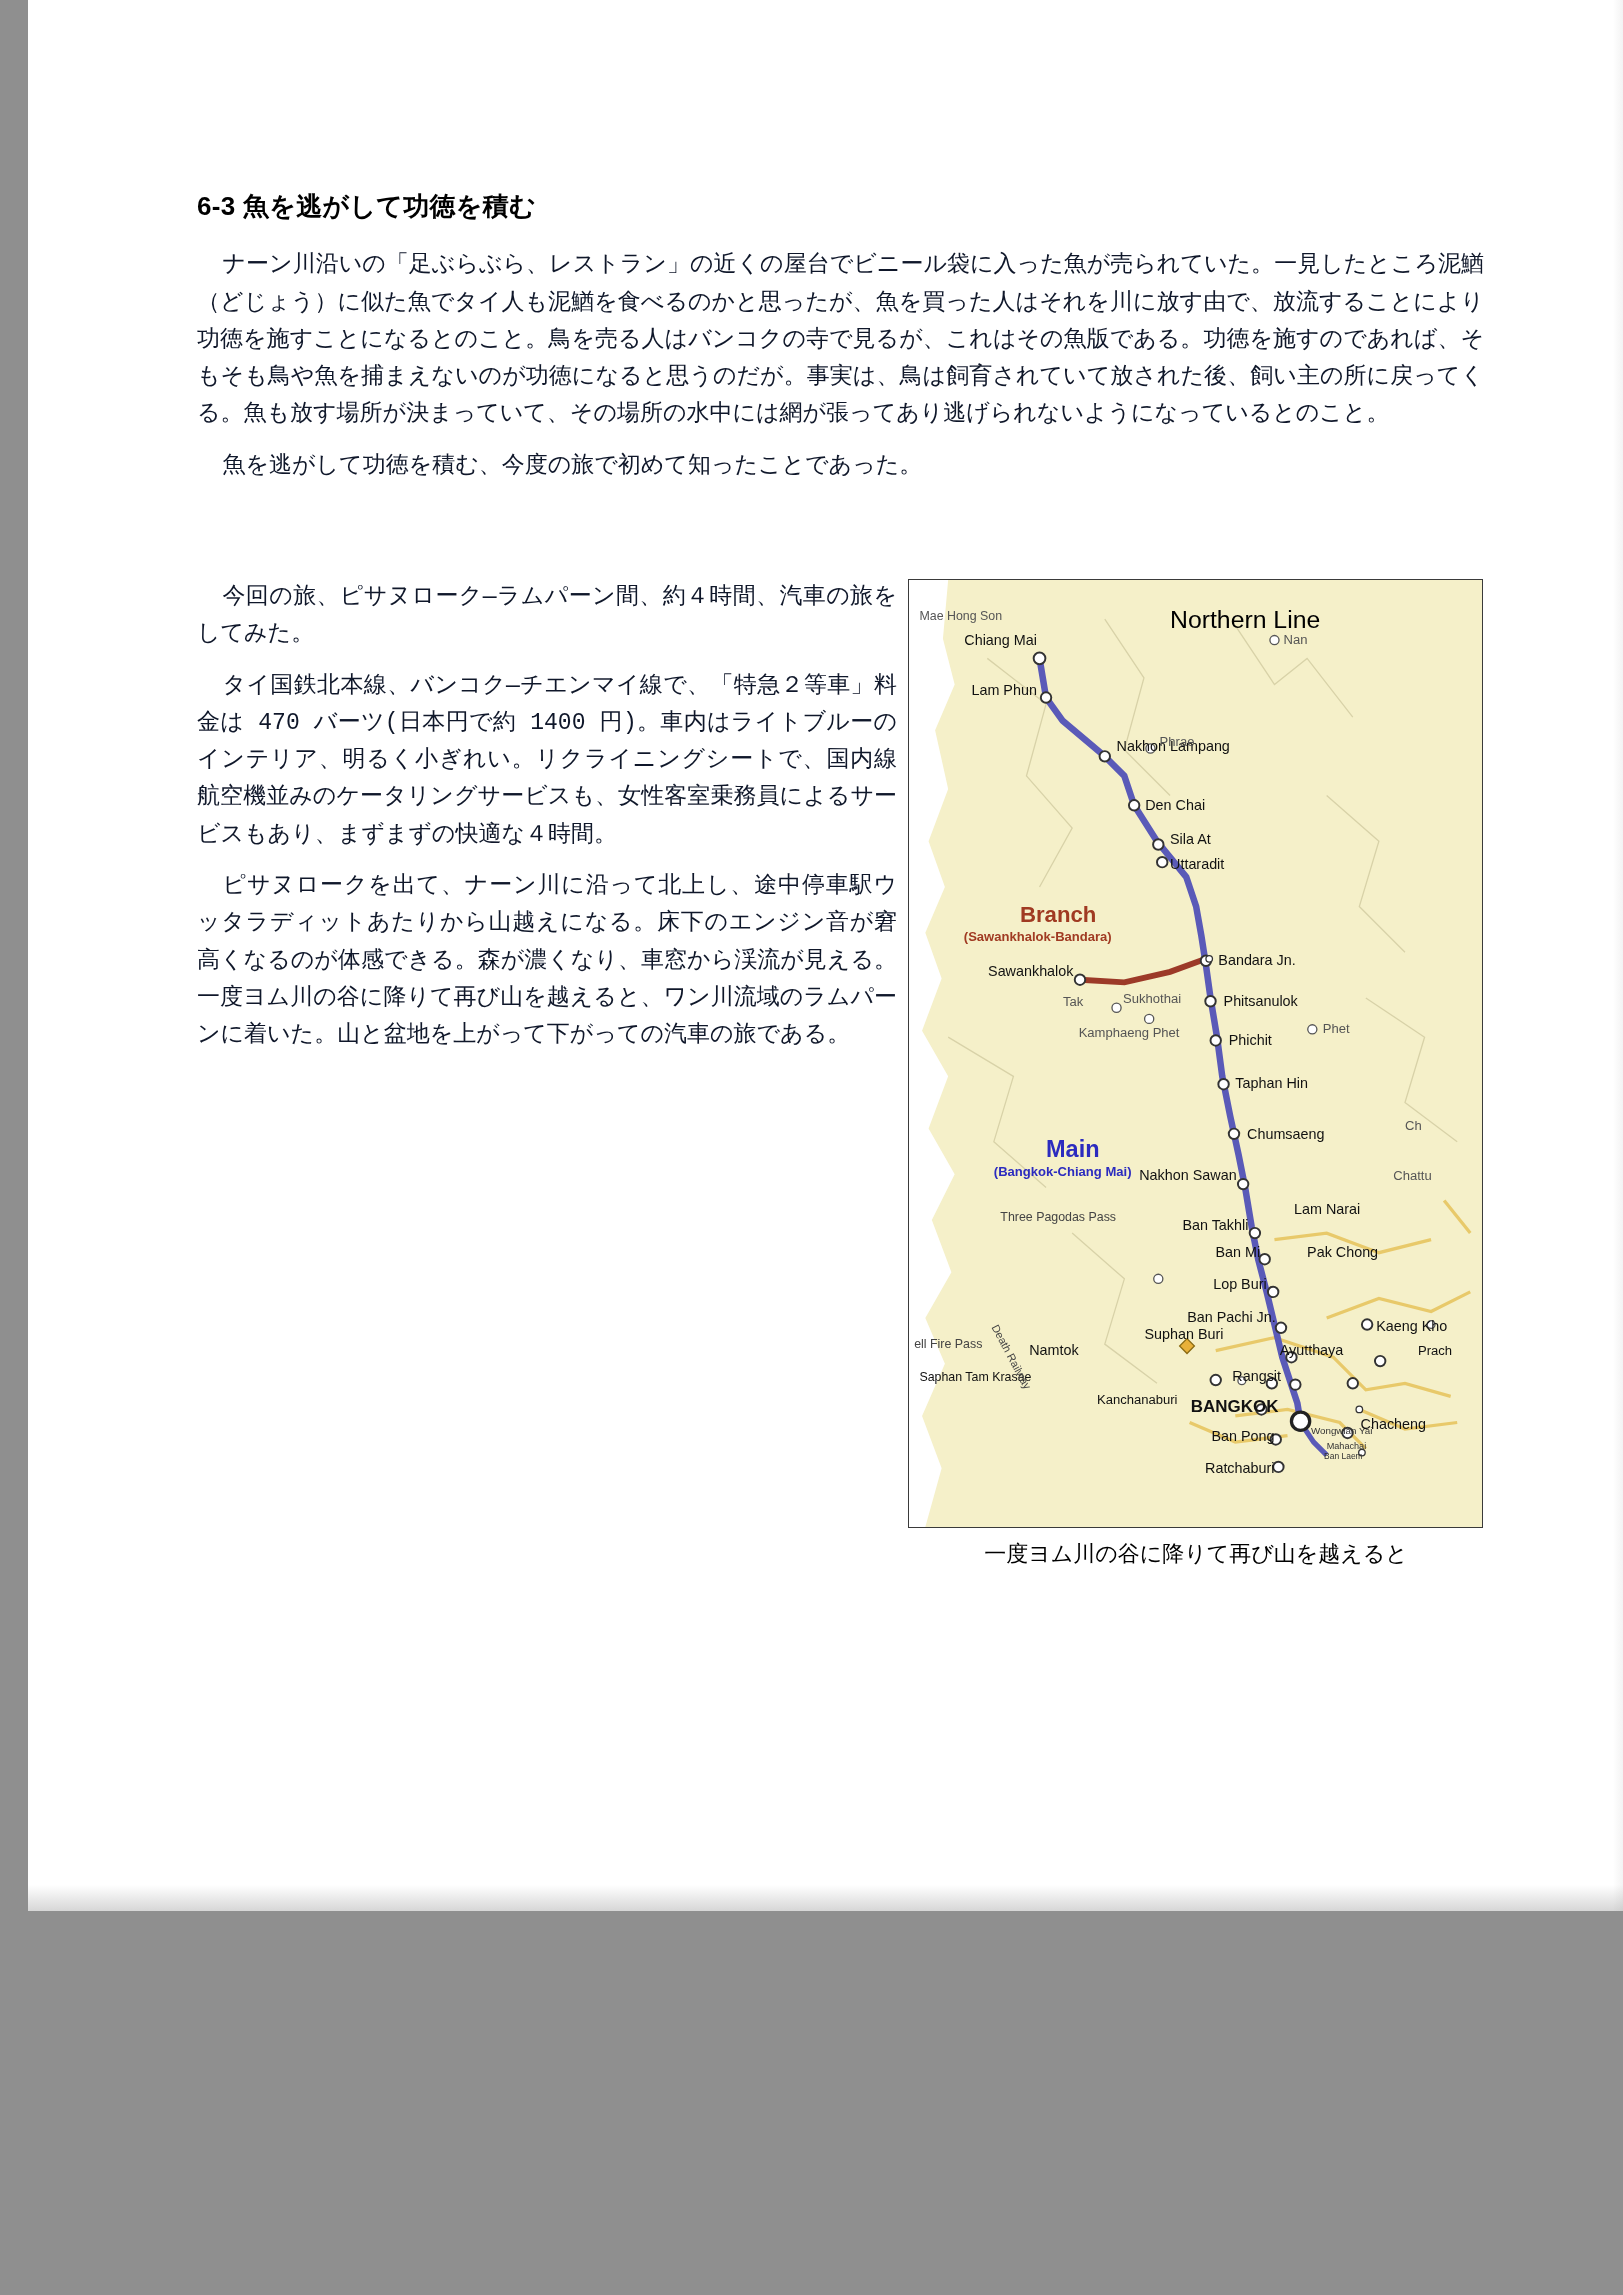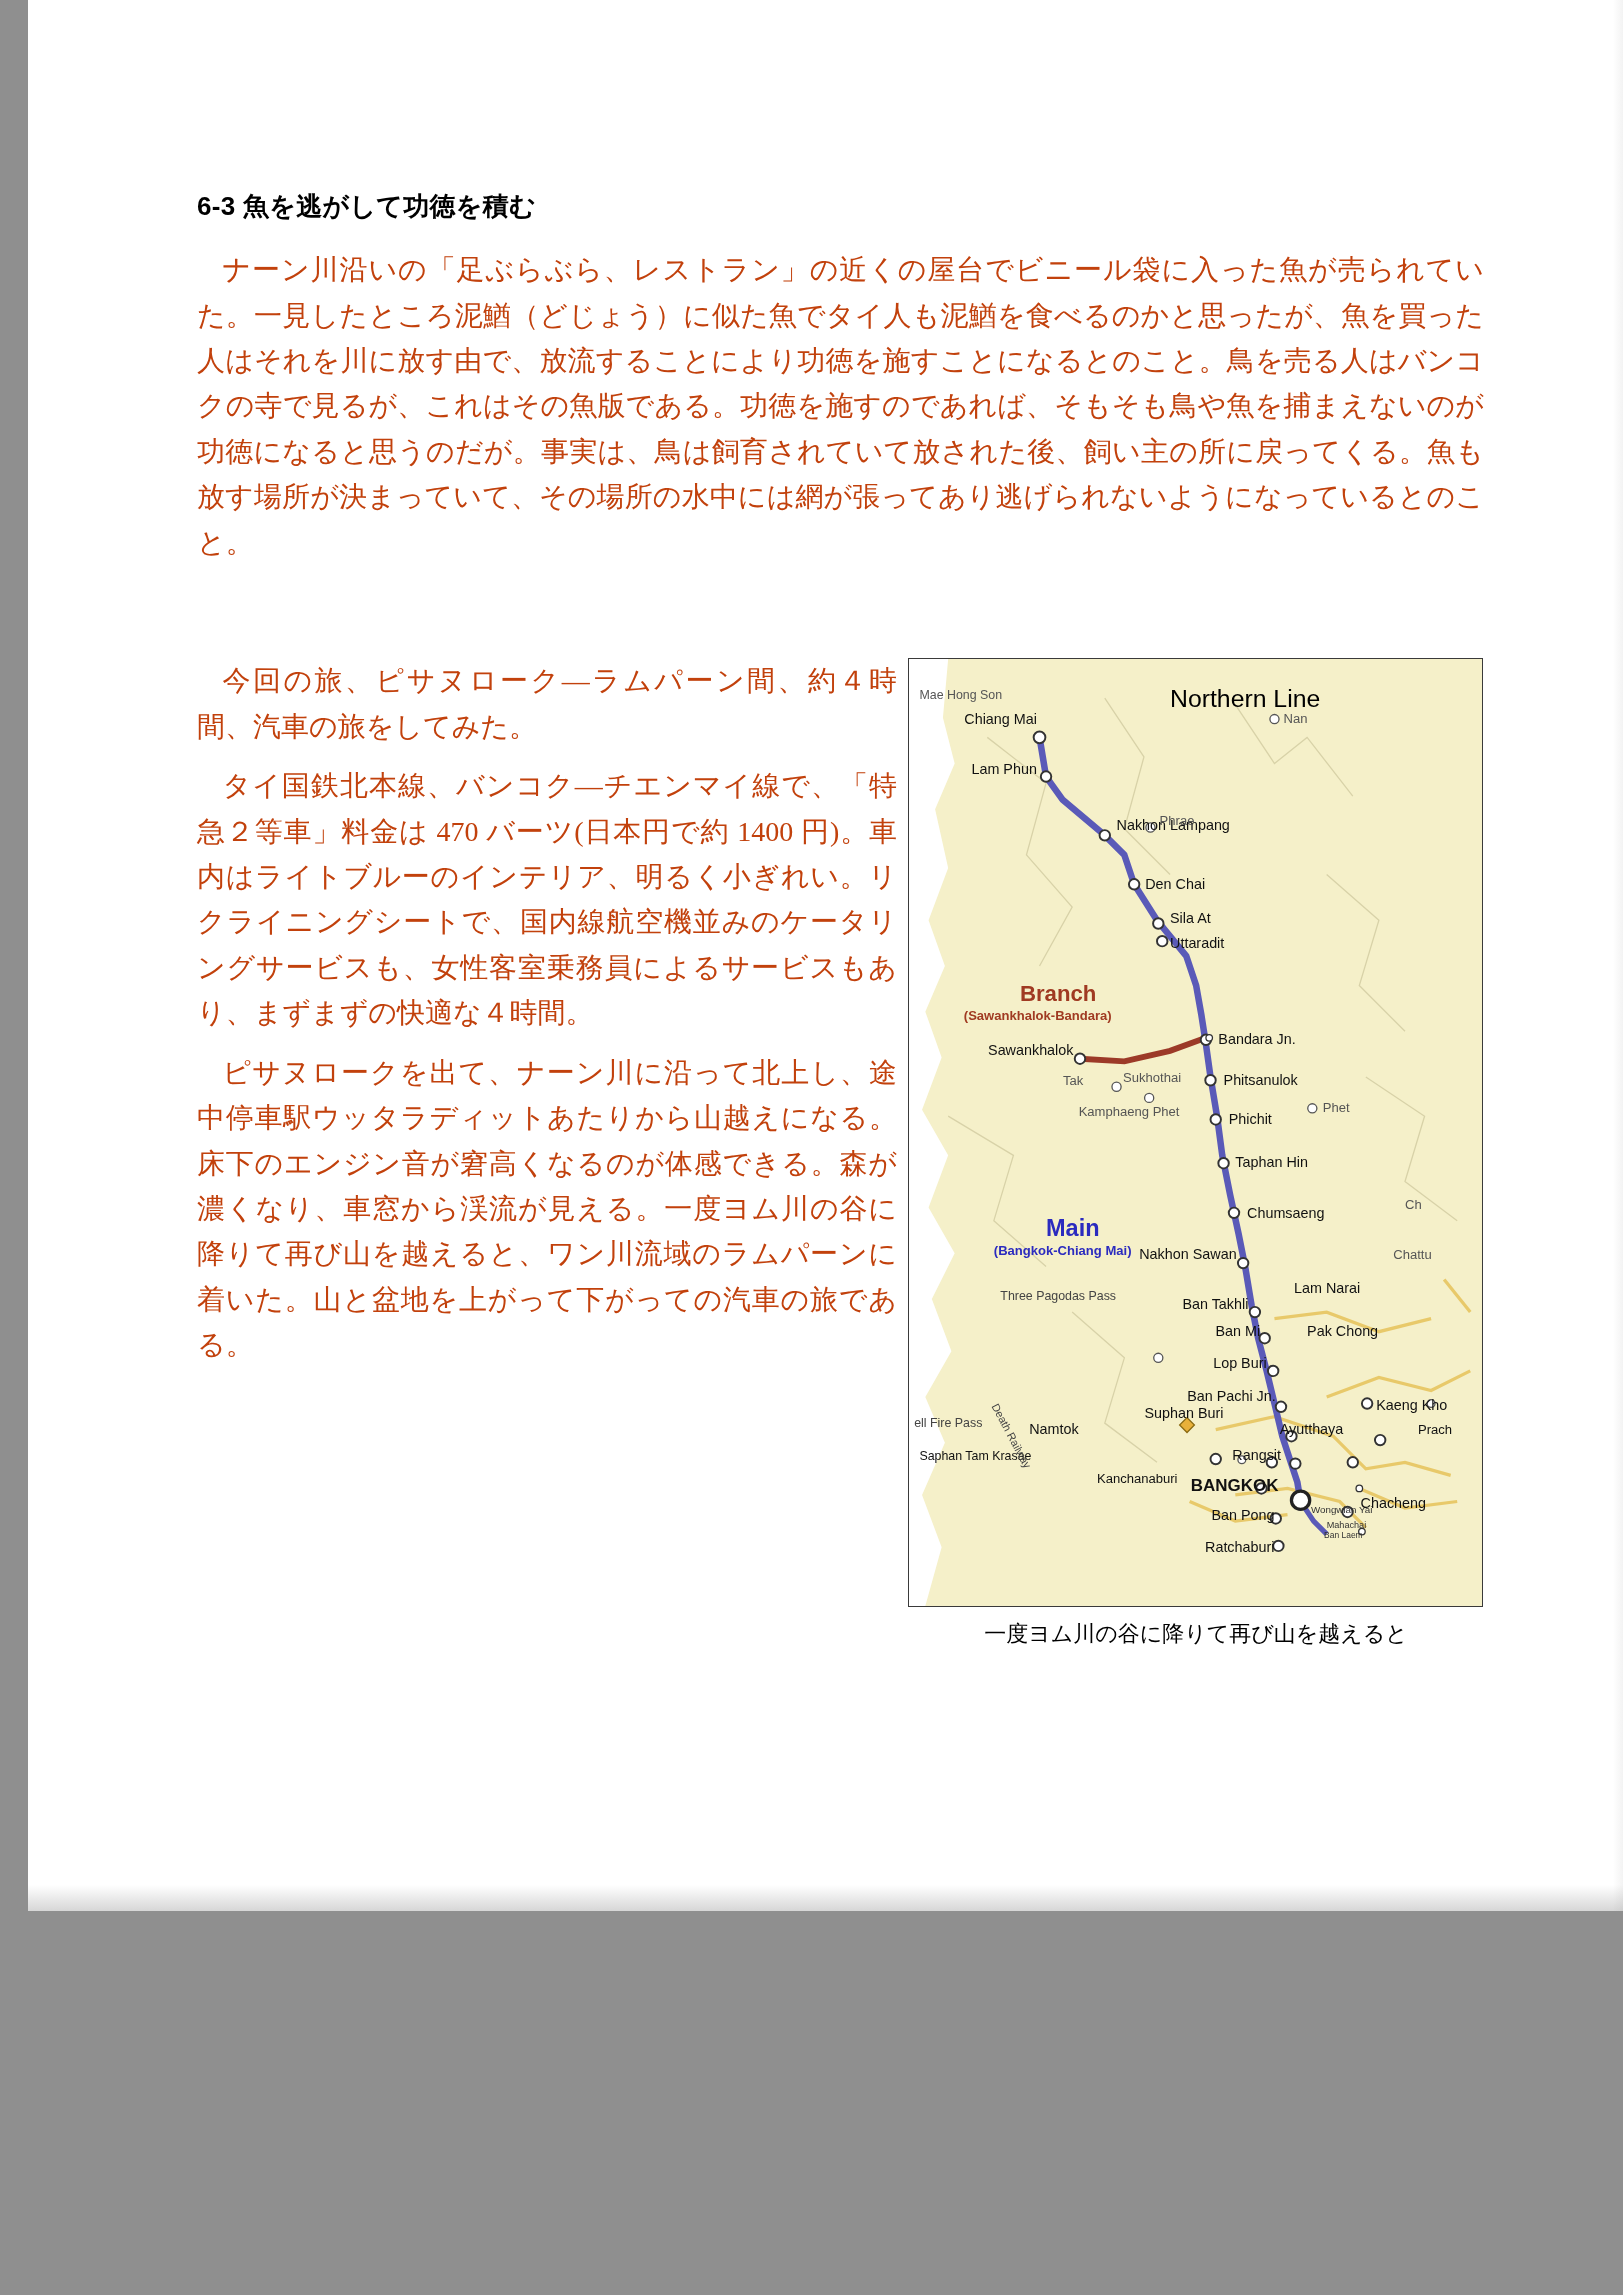--- a/index.html
+++ b/index.html
@@ -52,25 +52,25 @@
   h2.section-heading-major {
     font-family: "Liberation Sans", sans-serif;
     font-weight: bold;
     font-size: 30px;
     line-height: 1.3;
     margin: 0 0 26px 0;
     color: #000;
     letter-spacing: 0.3px;
   }
   p.body-text {
-    font-family: Liberation Serif, serif;
-    font-size: 28px;
+    font-family: Liberation Mono, monospace;
+    font-size: 23px;
     line-height: 1.62;
     margin: 0 0 14.4px 0;
-    color: #c2410c;
+    color: #0f172a;
     text-align: justify;
     text-indent: 25.5px;
   }
   .spacer-large { height: 79px; }
   .two-col {
     position: relative;
     width: 100%;
   }
   .col-text {
     width: 700px;
@@ -115,20 +115,21 @@
 </head>
 <body>
 
 <div class="page">
 
   <div class="content">
 
     <h2 class="section-heading">6-3 魚を逃がして功徳を積む</h2>
 
     <p class="body-text">ナーン川沿いの「足ぶらぶら、レストラン」の近くの屋台でビニール袋に入った魚が売られていた。一見したところ泥鰌（どじょう）に似た魚でタイ人も泥鰌を食べるのかと思ったが、魚を買った人はそれを川に放す由で、放流することにより功徳を施すことになるとのこと。鳥を売る人はバンコクの寺で見るが、これはその魚版である。功徳を施すのであれば、そもそも鳥や魚を捕まえないのが功徳になると思うのだが。事実は、鳥は飼育されていて放された後、飼い主の所に戻ってくる。魚も放す場所が決まっていて、その場所の水中には網が張ってあり逃げられないようになっているとのこと。</p>
+    <p class="body-text">魚を逃がして功徳を積む、今度の旅で初めて知ったことであった。</p>
 
     <div class="spacer-large"></div>
 
 
     <div class="two-col">
 
       <div class="col-text">
         <p class="body-text">今回の旅、ピサヌローク―ラムパーン間、約４時間、汽車の旅をしてみた。</p>
         <p class="body-text">タイ国鉄北本線、バンコク―チエンマイ線で、「特急２等車」料金は 470 バーツ(日本円で約 1400 円)。車内はライトブルーのインテリア、明るく小ぎれい。リクライニングシートで、国内線航空機並みのケータリングサービスも、女性客室乗務員によるサービスもあり、まずまずの快適な４時間。</p>
         <p class="body-text">ピサヌロークを出て、ナーン川に沿って北上し、途中停車駅ウッタラディットあたりから山越えになる。床下のエンジン音が窘高くなるのが体感できる。森が濃くなり、車窓から渓流が見える。一度ヨム川の谷に降りて再び山を越えると、ワン川流域のラムパーンに着いた。山と盆地を上がって下がっての汽車の旅である。</p>

